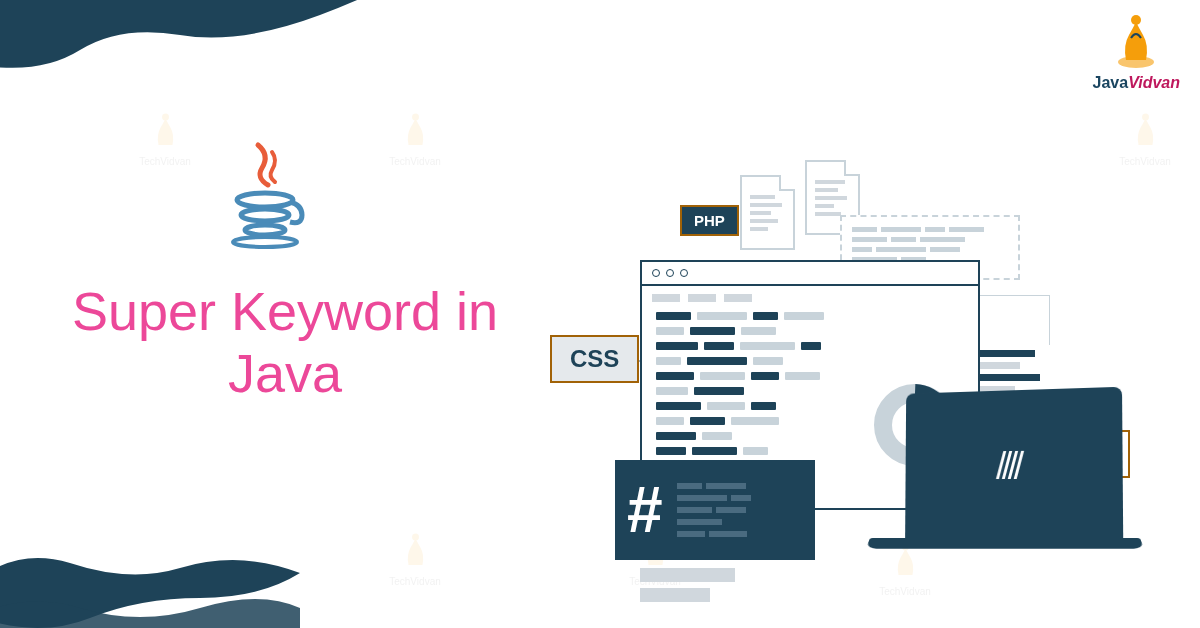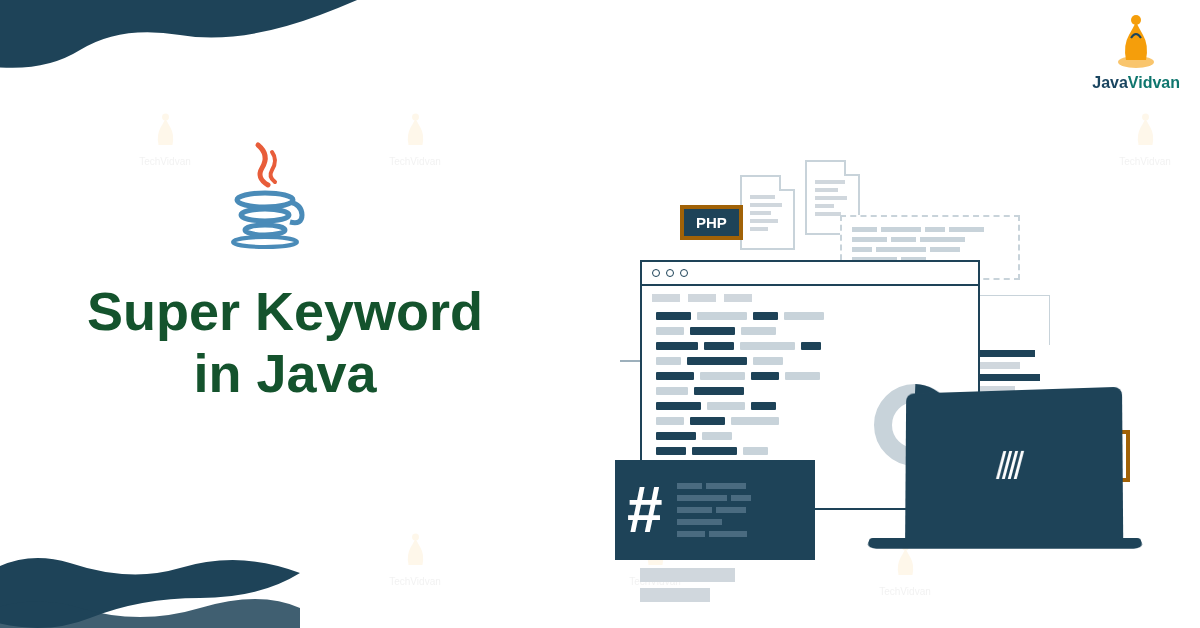--- a/index.html
+++ b/index.html
@@ -34,43 +34,43 @@
 .logo-figure {
   width: 50px;
   height: 60px;
   margin: 0 auto;
 }
 .logo-text {
   font-size: 16px;
   font-weight: 600;
 }
 .logo-text .tech { color: #1a4560; }
-.logo-text .vidvan { color: #0f766e; }
+.logo-text .vidvan { color: #be185d; font-style: italic; }
 .watermark {
   position: absolute;
   opacity: 0.08;
   text-align: center;
   width: 70px;
 }
 .watermark svg { width: 35px; height: 42px; }
 .watermark-text { font-size: 10px; color: #555; }
 .java-icon {
   position: absolute;
   left: 220px;
   top: 140px;
   width: 90px;
   height: 110px;
 }
 .title {
   position: absolute;
   left: 70px;
   top: 280px;
   font-size: 54px;
-  font-weight: 700;
-  color: #14532d;
+  font-weight: 400;
+  color: #ec4899;
   line-height: 1.15;
   text-align: center;
   width: 430px;
 }
 .illustration {
   position: absolute;
   right: 40px;
   top: 160px;
   width: 640px;
   height: 440px;
@@ -121,21 +121,21 @@
 }
 .cl-seg {
   height: 8px;
   border-radius: 1px;
 }
 .seg-dark { background: #1e4358; }
 .seg-light { background: #c8d3da; }
 .label-box {
   position: absolute;
   background: #e5e9ec;
-  border: 4px solid #a16207;
+  border: 2px solid #a16207;
   padding: 8px 18px;
   font-weight: 700;
   color: #1e4358;
   font-size: 24px;
 }
 .css-label { left: 30px; top: 175px; }
 .java-label {
   right: 10px;
   top: 140px;
   background: #1e4358;
@@ -502,20 +502,21 @@
           <div class="cl-seg seg-dark" style="width:45px"></div>
           <div class="cl-seg seg-light" style="width:25px"></div>
         </div>
       <div class="code-line">
           <div class="cl-seg seg-light" style="width:35px"></div>
           <div class="cl-seg seg-dark" style="width:40px"></div>
         </div>
     </div>
   </div>
 
+  <div class="label-box css-label">CSS</div>
 
 
   <div class="label-box html-label">HTML</div>
 
   <svg class="donut" viewBox="0 0 90 90">
     <circle cx="45" cy="45" r="32" fill="none" stroke="#c8d3da" stroke-width="18"></circle>
     <path d="M45,13 A32,32 0 0,1 72,60" fill="none" stroke="#1e4358" stroke-width="18"></path>
     <circle cx="45" cy="45" r="10" fill="#fff"></circle>
   </svg>
 

